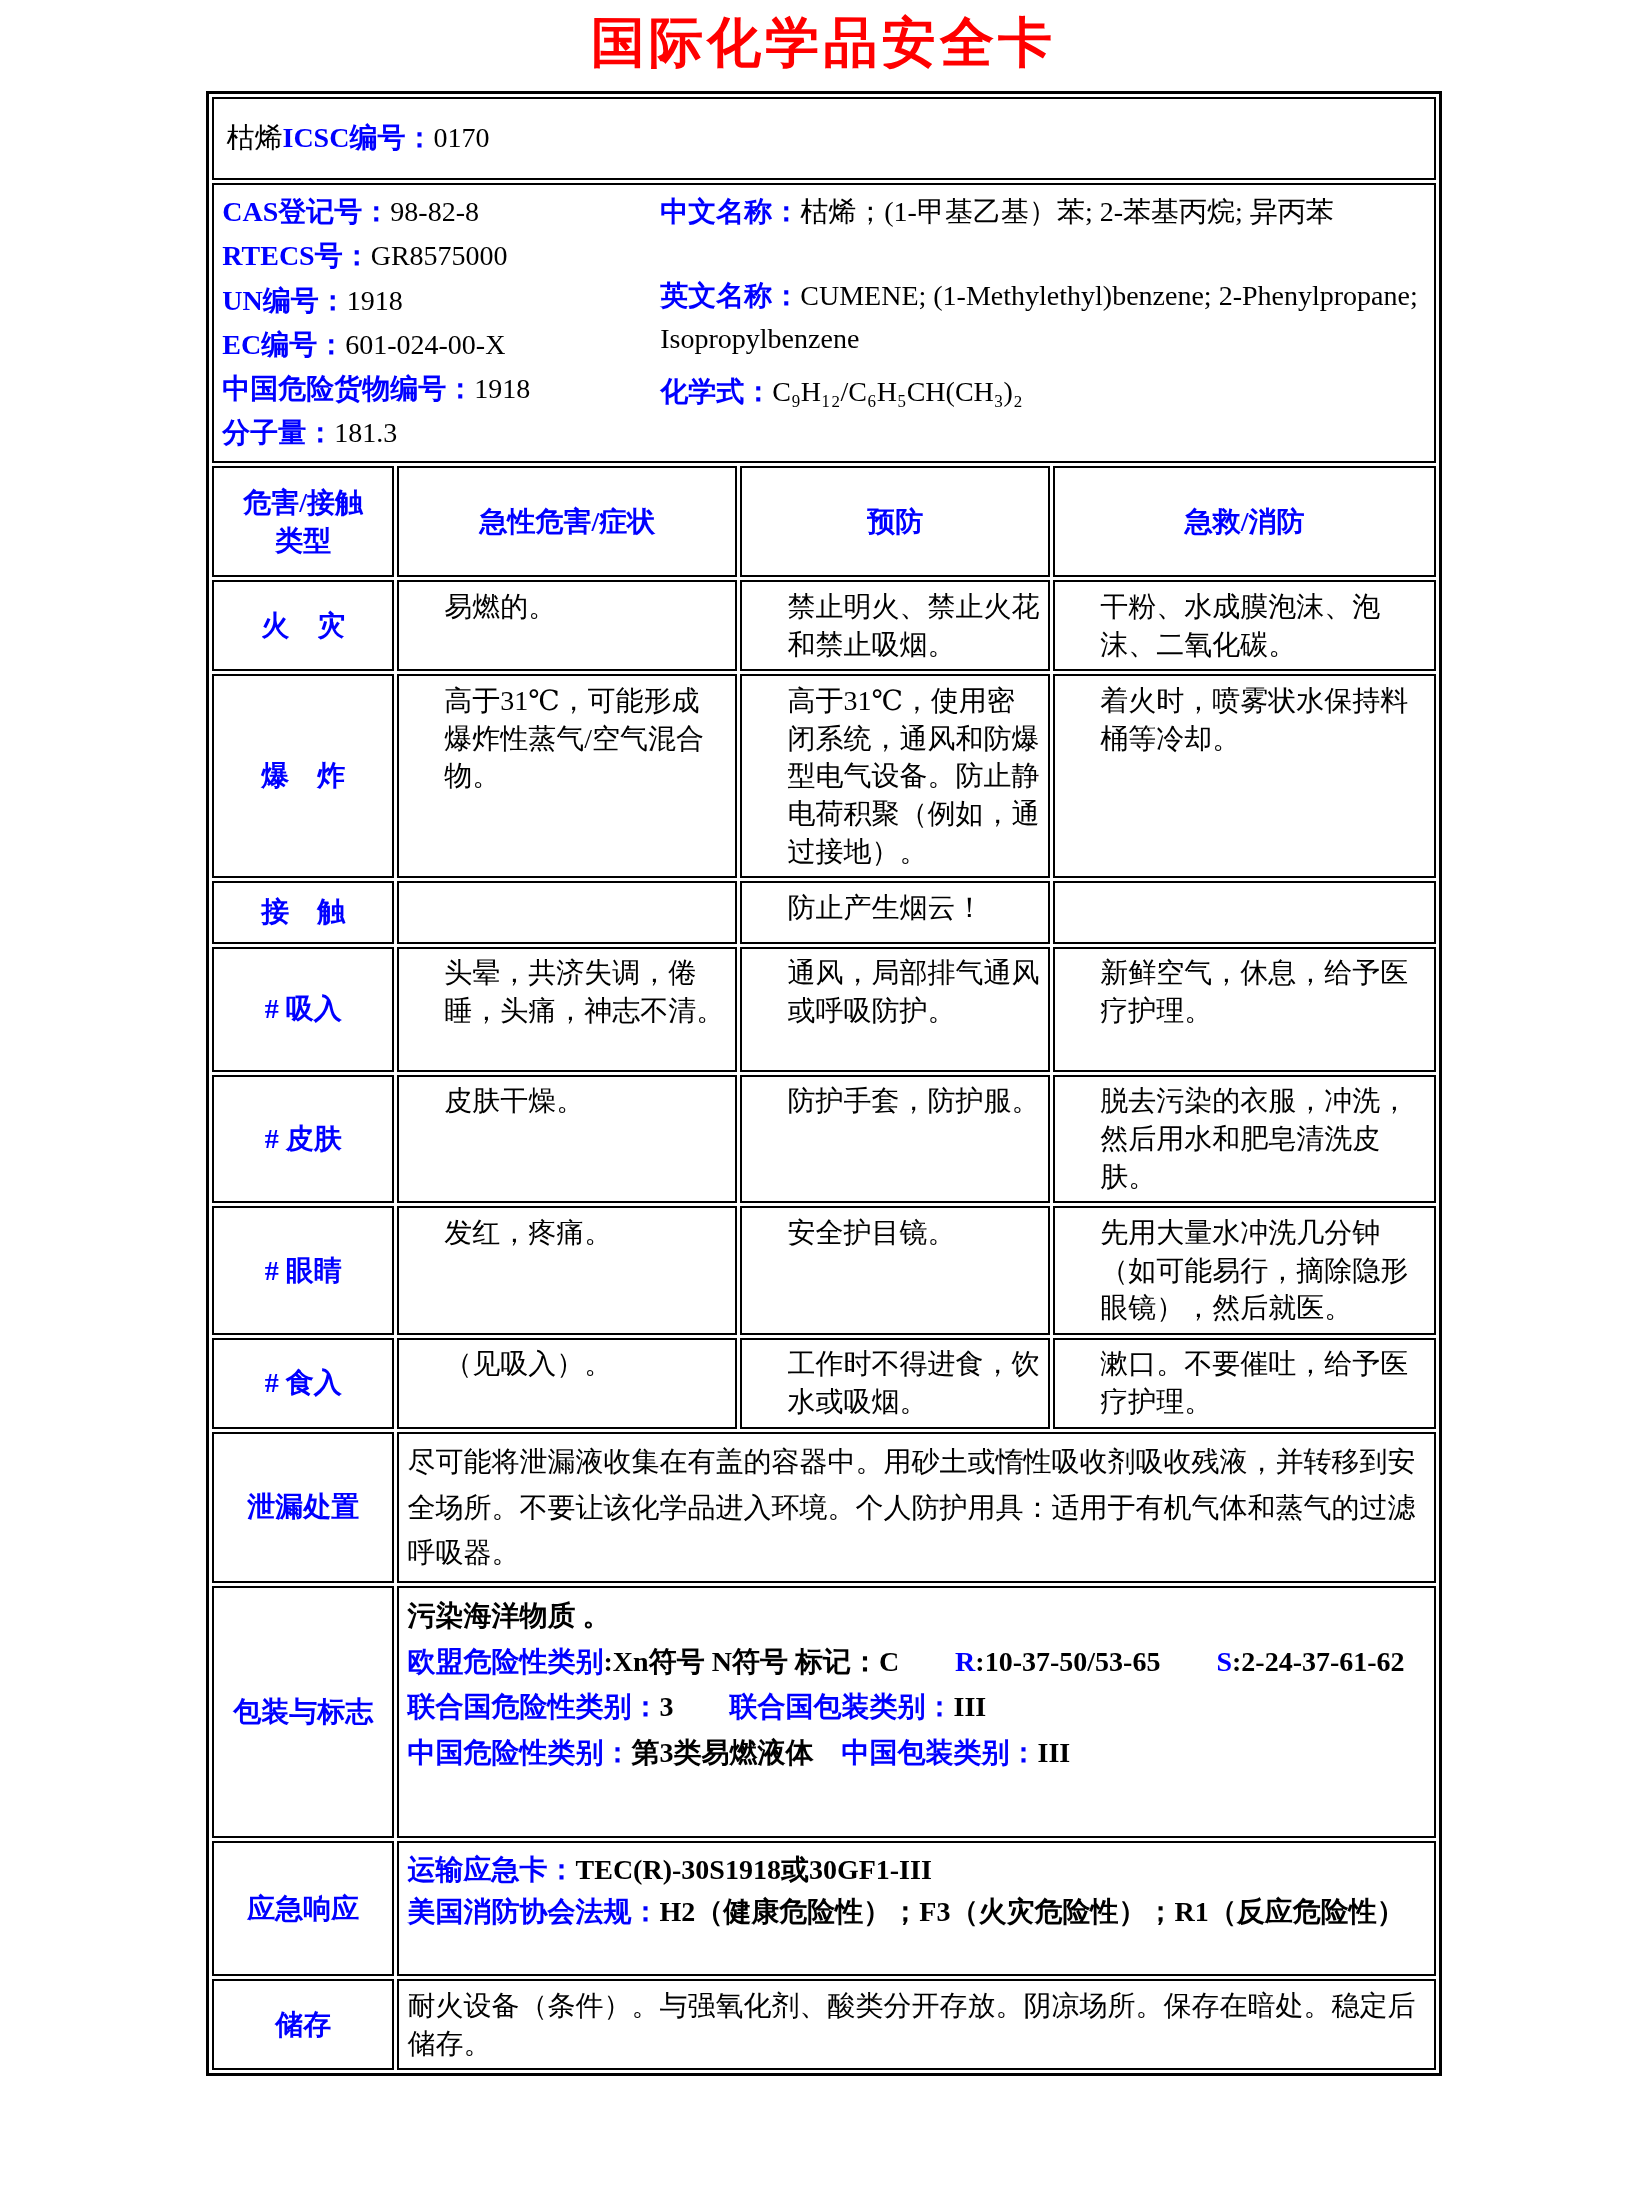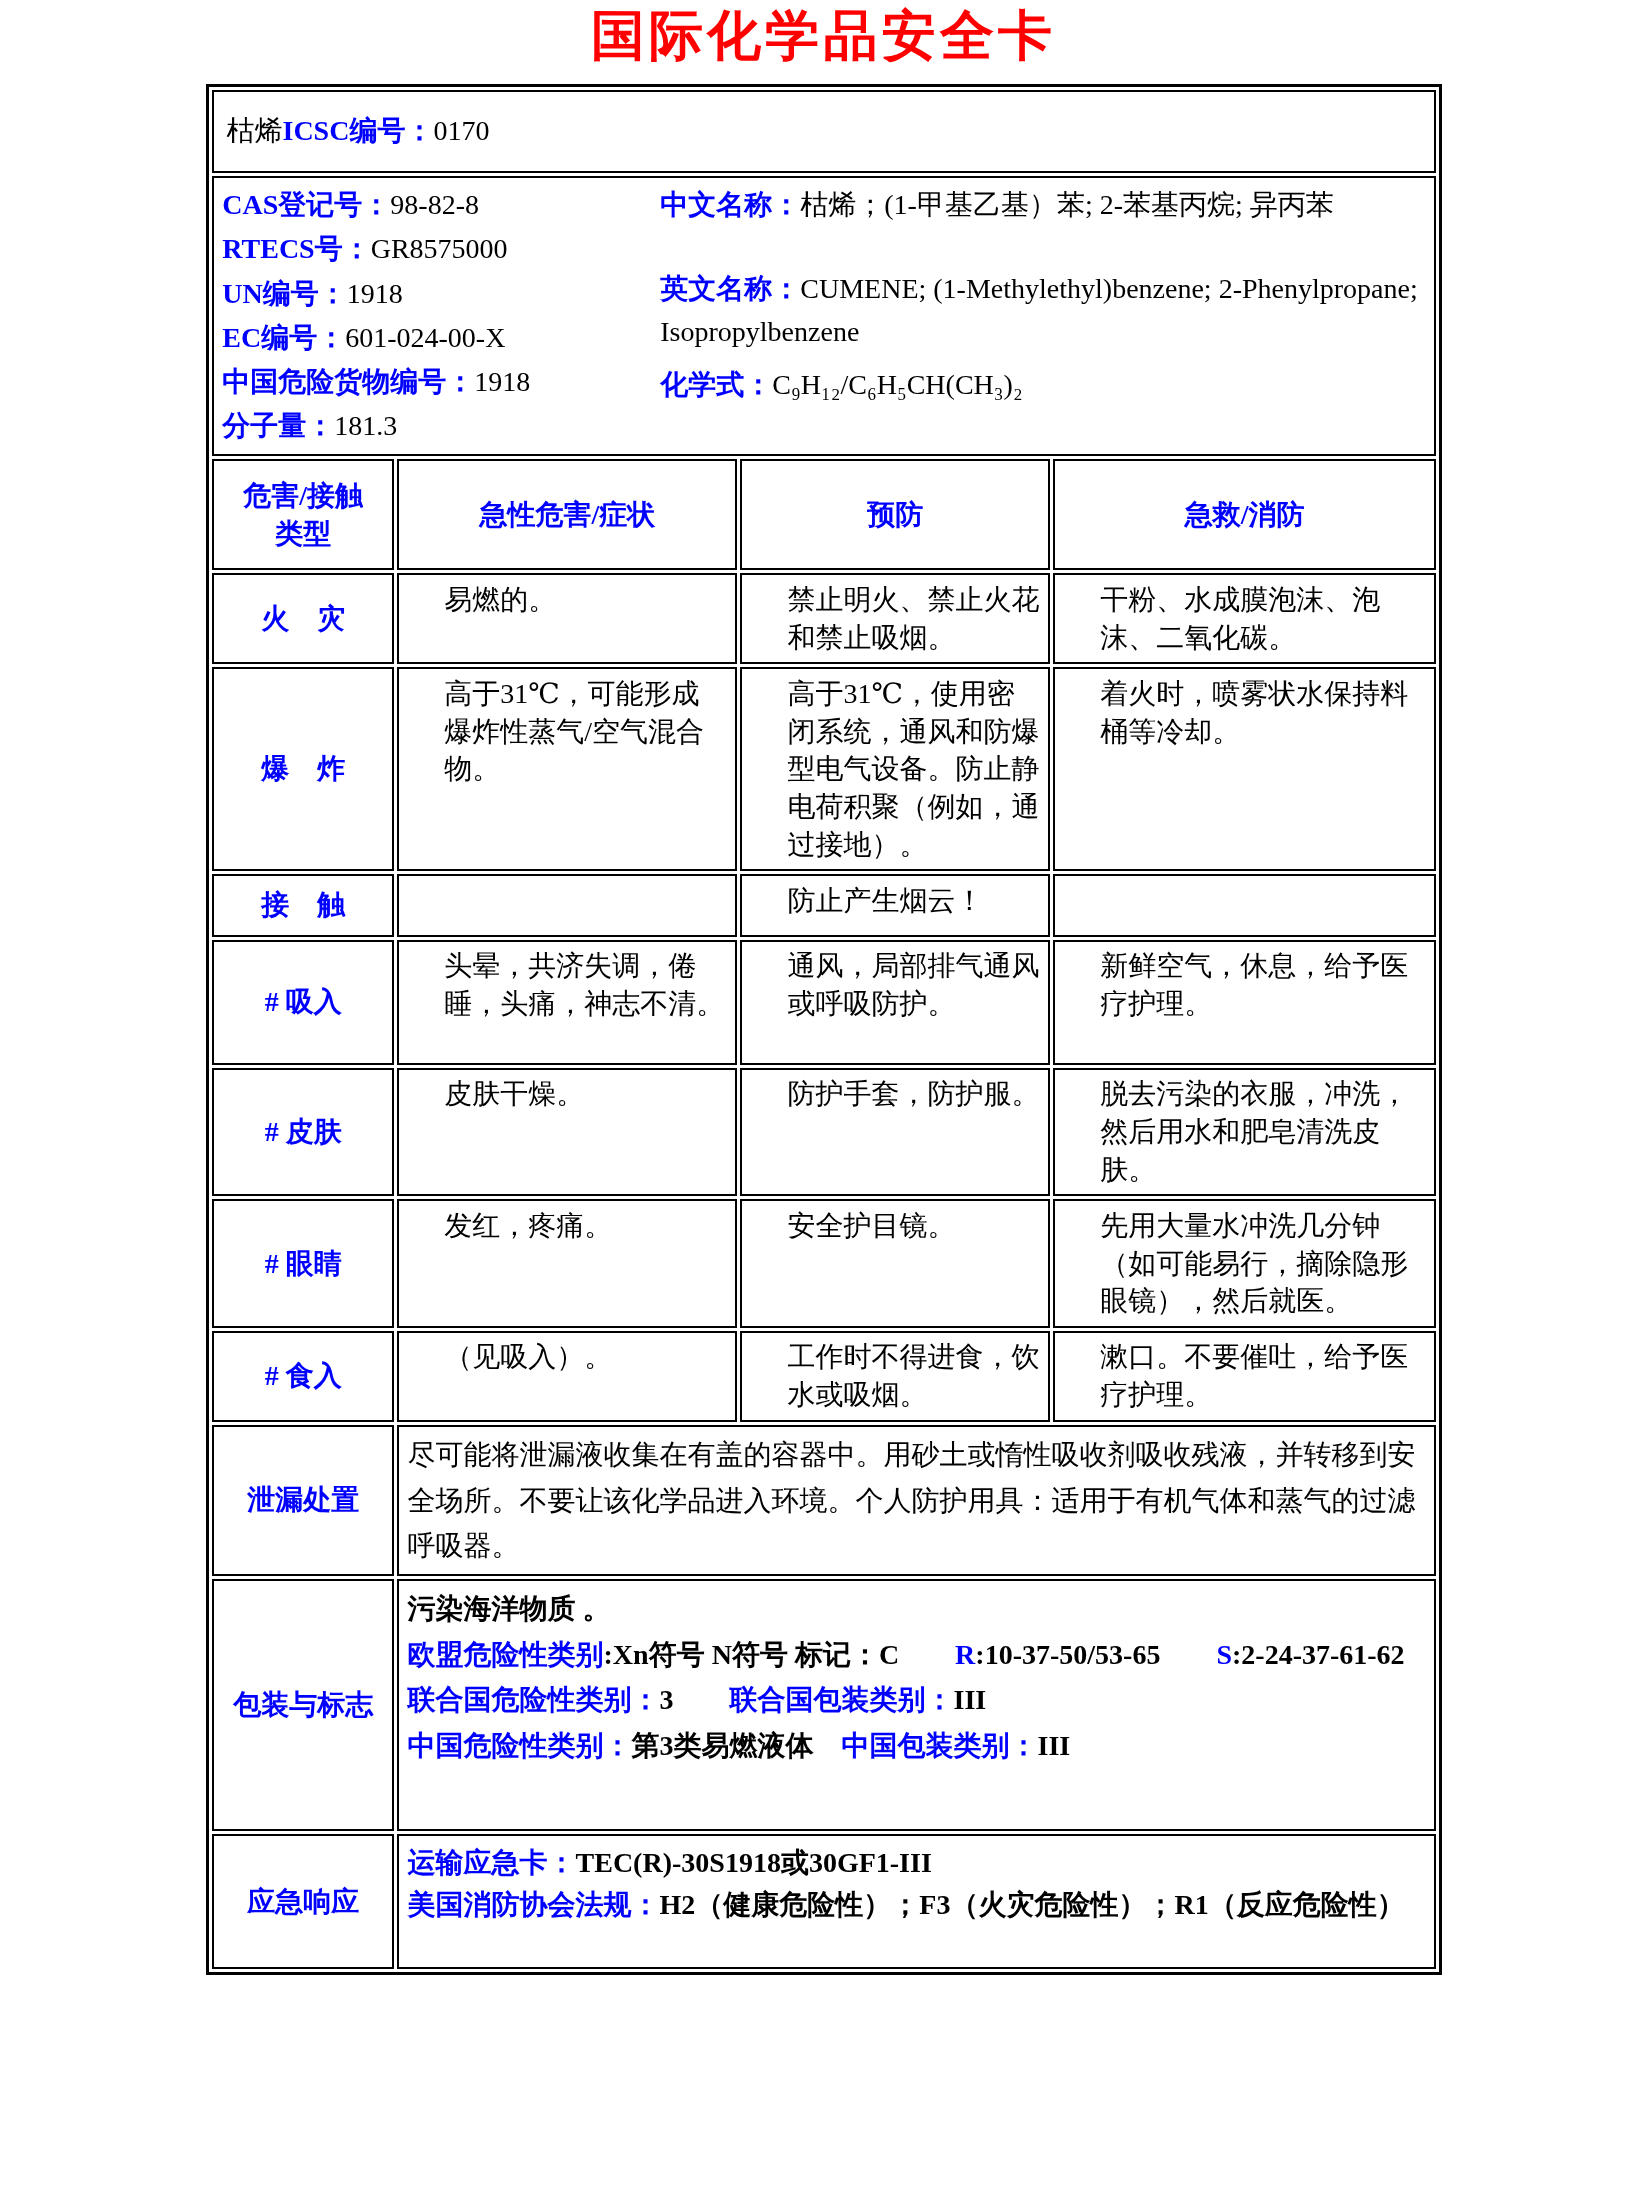--- a/index.html
+++ b/index.html
@@ -12,21 +12,21 @@
     width:1647px;height:2205px;overflow:hidden;
     font-family:"Liberation Serif","DejaVu Serif",serif;
     color:var(--ink);
   }
   .page-title{
     text-align:center;
     color:var(--red);
     font-weight:bold;
     font-size:54px;
     letter-spacing:4.2px;
-    padding-top:7px;
+    padding-top:14px;
     line-height:1.1;
   }
   table.icsc{
     margin-left:206px;
     margin-top:18px;
     width:1236px;
     border:3.5px solid #000;
     border-collapse:separate;
     border-spacing:3.5px;
     background:#fff;
@@ -196,15 +196,19 @@
   </tr>
 
   <tr>
     <td class="lbl">应急响应</td>
     <td colspan="3" class="sect-emer">
       <span class="sline pw"><span class="b">运输应急卡：</span><span class="k">TEC(R)-30S1918或30GF1-III</span></span>
       <span class="sline pw"><span class="b">美国消防协会法规：</span><span class="k">H2（健康危险性）；F3（火灾危险性）；R1（反应危险性）</span></span>
     </td>
   </tr>
 
+  <tr>
+    <td class="lbl">储存</td>
+    <td colspan="3" class="sect-stor pw">耐火设备（条件）。与强氧化剂、酸类分开存放。阴凉场所。保存在暗处。稳定后储存。</td>
+  </tr>
 </tbody>
   </table>
 
 
 </body></html>

